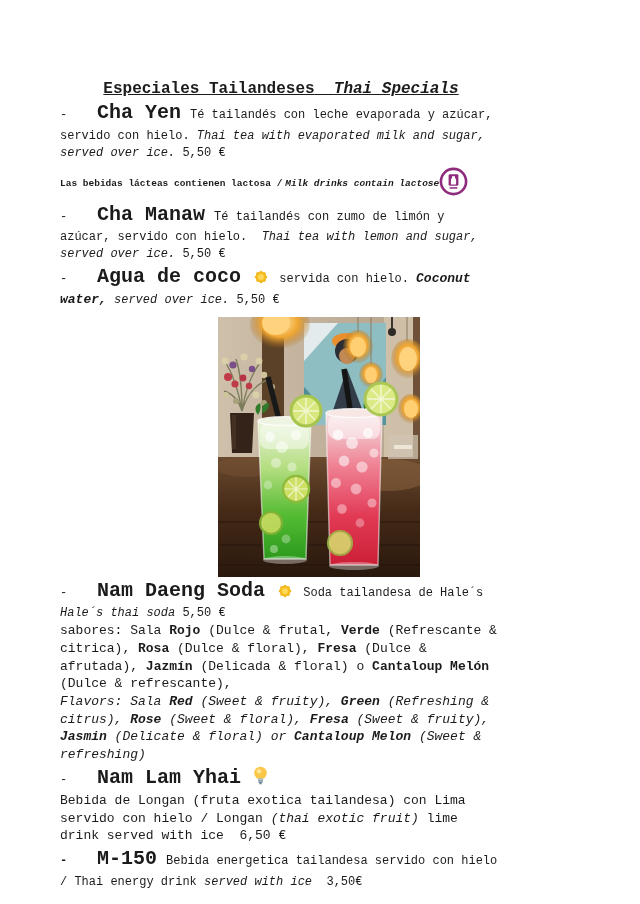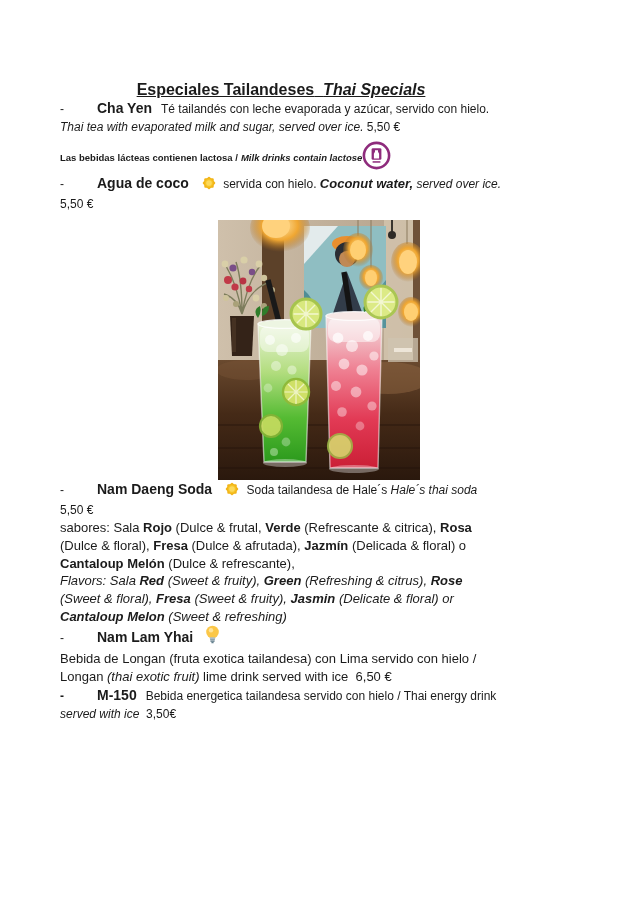--- a/index.html
+++ b/index.html
@@ -3,33 +3,33 @@
 <meta charset="utf-8">
 <title>Especiales Tailandeses Thai Specials</title>
 <style>
   html,body{margin:0;padding:0;background:#ffffff;}
   .page{
     position:relative;
     width:560px;height:904px;
     box-sizing:border-box;
     padding:80px 58px 0 60px;
     background:#ffffff;
-    font-family:Liberation Sans, sans-serif;
+    font-family:Liberation Mono, monospace;
     color:#1b1b1b;
     overflow:hidden;
   }
   .title{margin:0;text-align:center;font-size:16px;font-weight:bold;line-height:1.2;}
   .u{text-decoration:underline;}
   .gap2::before{content:"\a0\a0";}
   .it{font-style:italic;}
   .section{margin:17px 0 0 0;font-size:14px;font-weight:bold;line-height:1.3;}
   p.item{margin:0;font-size:12px;line-height:1.42;}
   p.item .dash{display:inline-block;width:37px;}
   p.item .dash.bold{font-weight:bold;}
-  .name{font-size:14px;font-weight:bold;margin-right:9px;}
+  .name{font-size:20px;font-weight:bold;margin-right:9px;}
   .b{font-weight:bold;}
   .i{font-style:italic;}
   .lg{font-size:13px;font-weight:bold;font-style:italic;}
   p.desc{margin:0;font-size:13px;line-height:1.36;}
   .mt-chayen{margin-top:15px;}
   .mt-chamanaw{margin-top:22px;}
   .mt-agua{margin-top:13px;}
   .mt-namdaeng{margin-top:22px;}
   .mt-namlam{margin-top:8px;}
   .mt-namkhing{margin-top:12px;}
@@ -59,20 +59,21 @@
     <span>
       <svg width="29" height="29" viewBox="0 0 29 29" aria-hidden="true">
         <circle cx="14.5" cy="14.5" r="12.6" fill="#ffffff" stroke="#8e2b7c" stroke-width="2.6"></circle>
         <rect x="9.6" y="7.2" width="9.8" height="11.6" rx="1.4" fill="#8e2b7c"></rect>
         <path d="M13 9.2 h3 v1.6 l1.1 2 v4.6 h-5.2 v-4.6 l1.1-2 z" fill="#ffffff"></path>
         <rect x="10.6" y="20.2" width="7.8" height="1.5" fill="#8e2b7c"></rect>
       </svg>
     </span>
   </div>
 
+  <p class="item mt-chamanaw"><span class="dash">-</span><span class="name">Cha Manaw</span><span><span>Té tailandés con zumo de limón y azúcar, servido con hielo.&nbsp; </span><span class="i">Thai tea with lemon and sugar, served over ice.</span><span> 5,50 €</span></span></p>
 
   <p class="item mt-agua"><span class="dash">-</span><span class="name">Agua de coco</span><span class="icon-inline"><svg width="16" height="16" viewBox="0 0 17 17" aria-hidden="true">
           <g fill="#f2b51a">
             <rect x="3.5" y="3.5" width="10" height="10" rx="1"></rect>
             <rect x="3.5" y="3.5" width="10" height="10" rx="1" transform="rotate(45 8.5 8.5)"></rect>
           </g>
           <circle cx="8.5" cy="8.5" r="4.4" fill="#f6c324"></circle>
           <circle cx="8.5" cy="8.5" r="3" fill="#fcd95c"></circle>
         </svg></span><span><span> servida con hielo. </span><span class="b i lg">Coconut water,</span><span> </span><span class="i">served over ice.</span><span> 5,50 €</span></span></p>
 

